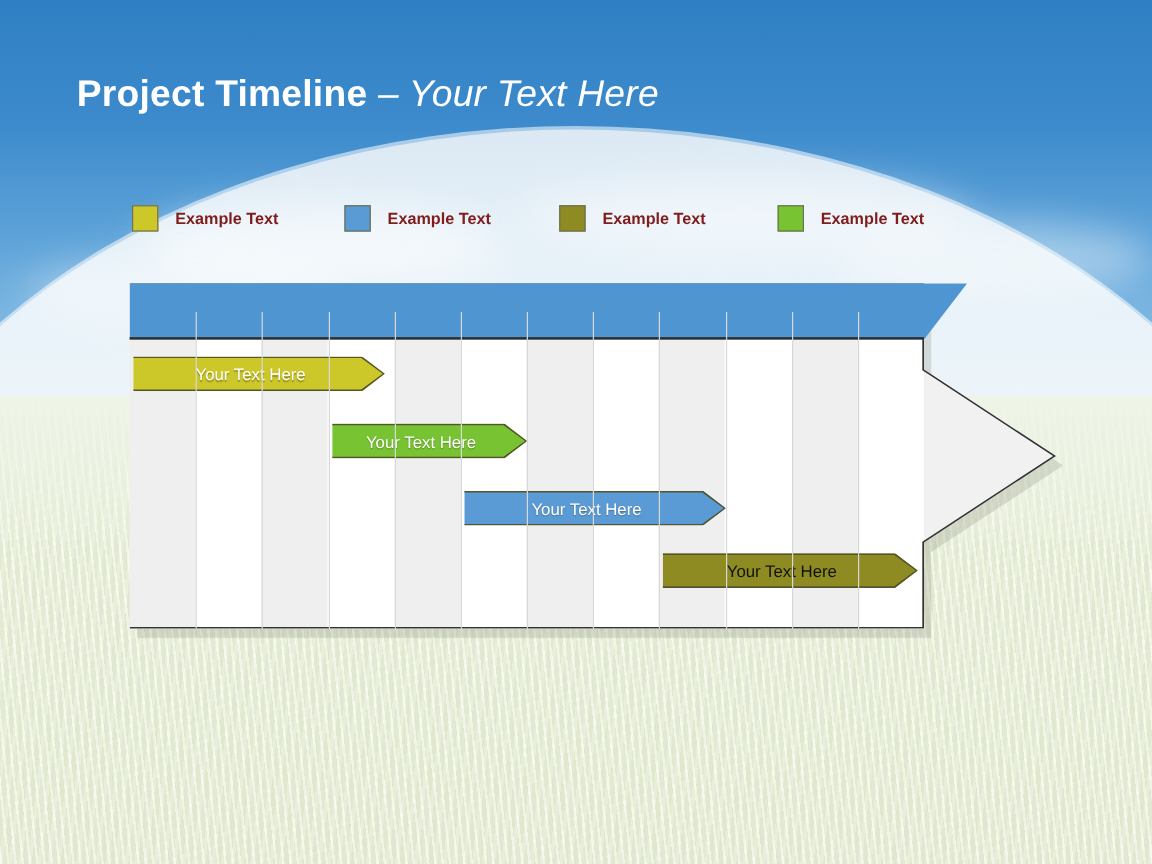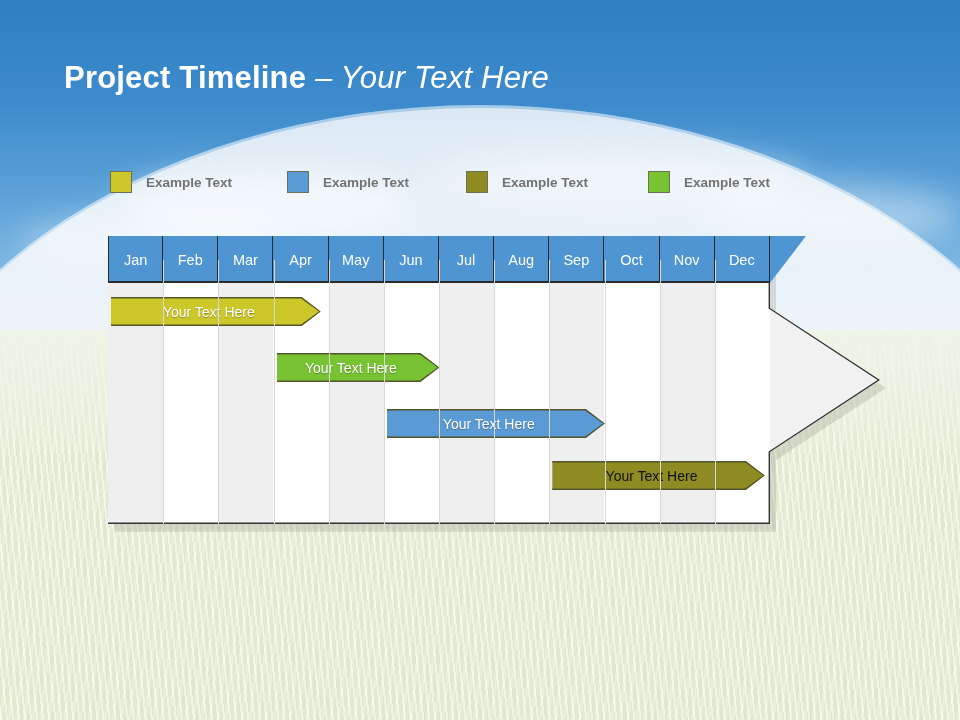--- a/index.html
+++ b/index.html
@@ -59,21 +59,21 @@
     font-size:31px;color:#ffffff;letter-spacing:.2px;white-space:nowrap;
   }
   #title .strong{font-weight:bold;}
   #title .light{font-weight:normal;font-style:italic;}
 
   
   #legend{position:absolute;left:0;top:0;width:960px;height:0;}
   .legend-item{position:absolute;display:flex;align-items:center;}
   .legend-sw{width:22px;height:22px;border:1px solid #6f6f55;box-sizing:border-box;}
   .legend-lb{
-    margin-left:14px;font-size:13.5px;font-weight:bold;color:#737373;white-space:nowrap;
+    margin-left:14px;font-size:13.5px;font-weight:bold;color:#7f1d1d;white-space:nowrap;
   }
 
   
   #timeline{position:absolute;left:108px;top:236px;width:772px;height:290px;}
 
   
   .tl-shadow{
     position:absolute;left:6px;top:8px;width:772px;height:288px;
     background:rgba(120,125,105,.22);
     clip-path:polygon(0 0, 662px 0, 662px 72px, 772px 144px, 662px 216px, 662px 288px, 0 288px);
@@ -192,34 +192,20 @@
       <div class="col odd" style="width: 55.1667px; background: rgb(239, 239, 239);"></div>
       <div class="col even" style="width: 55.1667px; background: rgb(255, 255, 255);"></div>
       <div class="col odd" style="width: 55.1667px; background: rgb(239, 239, 239);"></div>
       <div class="col even" style="width: 55.1667px; background: rgb(255, 255, 255);"></div>
       <div class="col odd" style="width: 55.1667px; background: rgb(239, 239, 239);"></div>
       <div class="col even" style="width: 55.1667px; background: rgb(255, 255, 255);"></div>
     </div>
   <div class="tl-arrow-line"></div>
   <div class="hdr"></div>
   <div class="hdr-tri"></div>
-  <div class="hdr-cells">
-      <div class="hdr-cell" style="width: 55.1667px;">Jan</div>
-      <div class="hdr-cell" style="width: 55.1667px;">Feb</div>
-      <div class="hdr-cell" style="width: 55.1667px;">Mar</div>
-      <div class="hdr-cell" style="width: 55.1667px;">Apr</div>
-      <div class="hdr-cell" style="width: 55.1667px;">May</div>
-      <div class="hdr-cell" style="width: 55.1667px;">Jun</div>
-      <div class="hdr-cell" style="width: 55.1667px;">Jul</div>
-      <div class="hdr-cell" style="width: 55.1667px;">Aug</div>
-      <div class="hdr-cell" style="width: 55.1667px;">Sep</div>
-      <div class="hdr-cell" style="width: 55.1667px;">Oct</div>
-      <div class="hdr-cell" style="width: 55.1667px;">Nov</div>
-      <div class="hdr-cell" style="width: 55.1667px;">Dec</div>
-    </div>
   <div class="hdr-base"></div>
   <div id="bars">
       <div class="bar" style="left: 3px; top: 61px; width: 209.633px; height: 29px;">
         <div class="bar-shape" style="background: rgb(205, 200, 42);"></div>
         <div class="bar-border"></div>
         <div class="bar-label light">Your  Text Here</div>
       </div>
       <div class="bar" style="left: 168.5px; top: 117px; width: 162.742px; height: 29px;">
         <div class="bar-shape" style="background: rgb(119, 195, 50);"></div>
         <div class="bar-border"></div>

